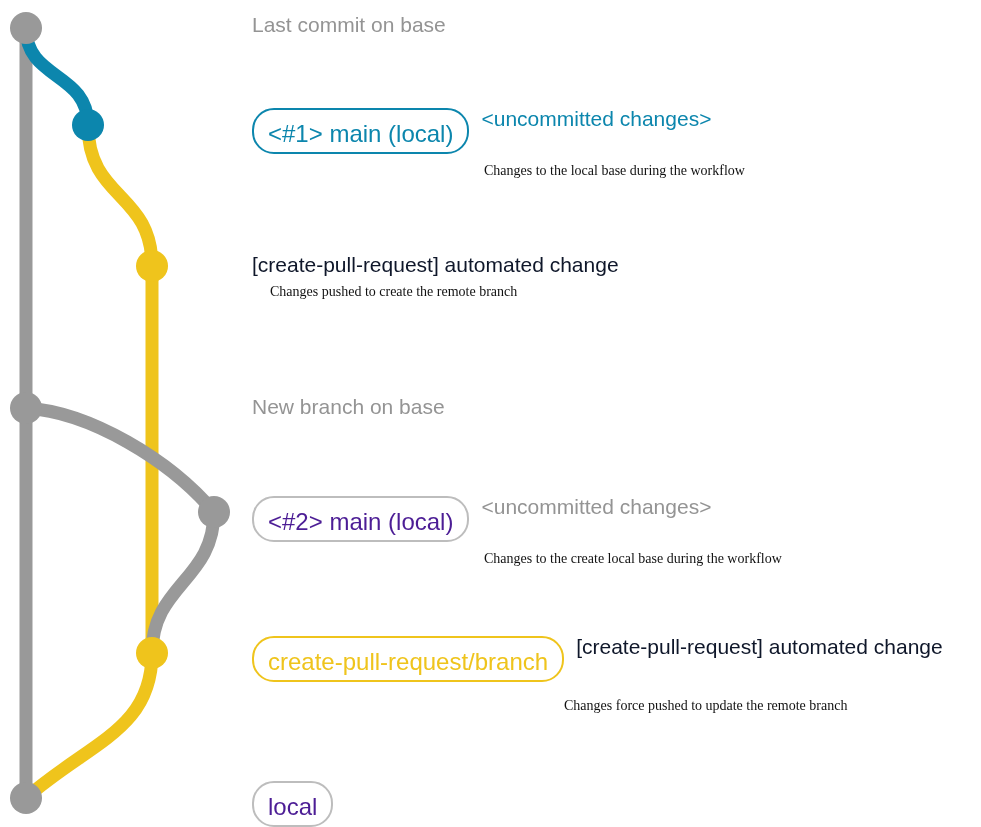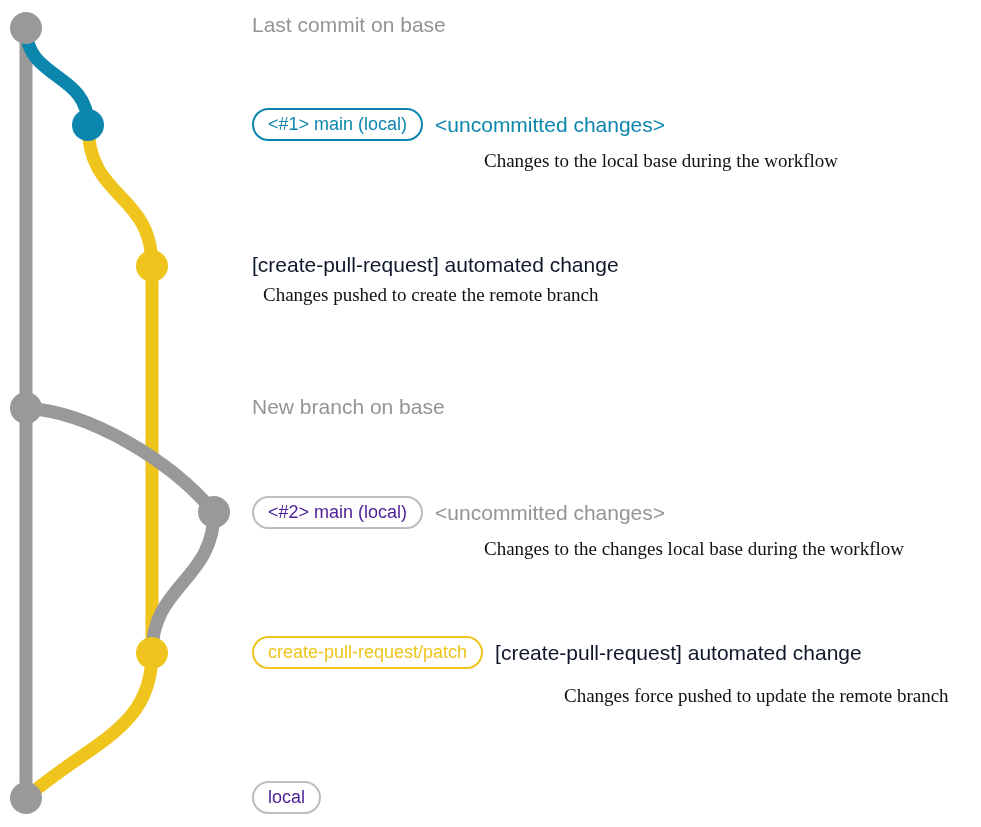--- a/index.html
+++ b/index.html
@@ -28,29 +28,29 @@
     top: 0;
     width: 981px;
     height: 827px;
   }
   .row {
     position: absolute;
     left: 252px;
   }
   .headline {
     display: flex;
-    align-items: center;
+    align-items: flex-start;
     white-space: nowrap;
   }
   .pill {
     display: inline-block;
     border: 2px solid #888;
     border-radius: 22px;
-    padding: 5px 14px 6px 14px;
-    font-size: 18px;
+    padding: 12px 14px 6px 14px;
+    font-size: 24px;
     line-height: 1;
     color: #888;
     background: #ffffff;
     margin-right: 12px;
   }
   .pill.teal {
     border-color: #0c86ad;
     color: #0c86ad;
   }
   .pill.yellow {
@@ -64,27 +64,27 @@
   .msg {
     font-size: 21px;
     line-height: 1;
     white-space: nowrap;
   }
   .msg.teal   { color: #0c86ad; }
   .msg.yellow { color: #0f172a; }
   .msg.gray   { color: #949494; }
   .subtext {
     font-family: "Liberation Serif", serif;
-    font-size: 19px;
+    font-size: 14px;
     color: #111111;
     white-space: nowrap;
     margin-top: 9px;
   }
   .sub-indent-1 { margin-left: 232px; }
-  .sub-indent-2 { margin-left: 11px; }
+  .sub-indent-2 { margin-left: 18px; }
   .sub-indent-3 { margin-left: 232px; }
   .sub-indent-4 { margin-left: 312px; margin-top: 16px; }
 </style>
 </head>
 <body>
 
 <svg id="graph-svg" viewBox="0 0 981 827">
   <g>
 
     <path d="M26,28 L26,408" fill="none" stroke="#999999" stroke-width="13" stroke-linecap="round"></path>
@@ -142,26 +142,26 @@
     <div class="headline">
       <span class="msg gray">New branch on base</span>
     </div>
   </div>
 
   <div class="row" style="top:496px;">
     <div class="headline">
       <span class="pill gray">&lt;#2&gt; main (local)</span>
       <span class="msg gray">&lt;uncommitted changes&gt;</span>
     </div>
-    <div class="subtext sub-indent-3">Changes to the changes local base during the workflow</div>
+    <div class="subtext sub-indent-3">Changes to the create local base during the workflow</div>
   </div>
 
   <div class="row" style="top:636px;">
     <div class="headline">
-      <span class="pill yellow">create-pull-request/patch</span>
+      <span class="pill yellow">create-pull-request/branch</span>
       <span class="msg yellow">[create-pull-request] automated change</span>
     </div>
     <div class="subtext sub-indent-4">Changes force pushed to update the remote branch</div>
   </div>
 
   <div class="row" style="top:781px;">
     <div class="headline">
       <span class="pill gray">local</span>
     </div>
   </div>

